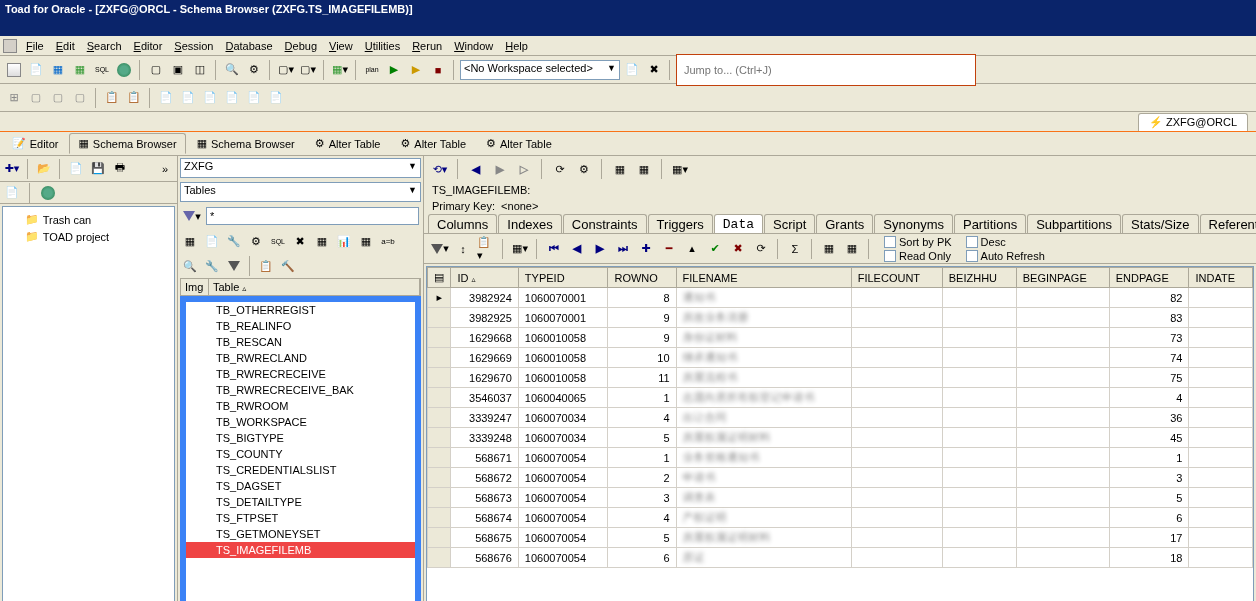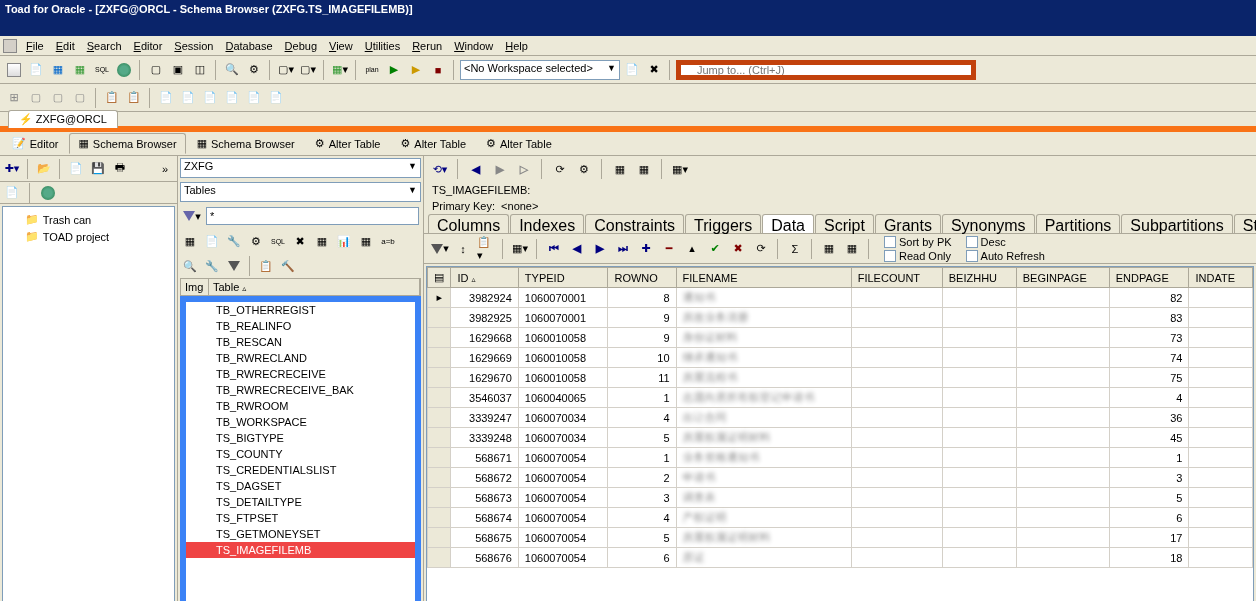--- a/index.html
+++ b/index.html
@@ -7,22 +7,22 @@
 .titlebar { background:#0a246a; color:#fff; font-weight:bold; padding:2px 5px; height:36px; font-size:12px; }
 .menubar { background:#ece9d8; border-bottom:1px solid #aca899; height:20px; padding:2px 3px; display:flex; align-items:center; }
 .menu-icon { display:inline-block; width:14px; height:14px; background:#d4d0c8; border:1px solid #888; margin-right:3px; }
 .menu-item { padding:2px 6px; cursor:default; }
 .menu-item u { text-decoration:underline; }
 .toolbar { background:#ece9d8; border-bottom:1px solid #aca899; height:28px; display:flex; align-items:center; padding:2px 4px; gap:2px; }
 .tb-btn { width:20px; height:20px; border:1px solid transparent; display:inline-flex; align-items:center; justify-content:center; cursor:pointer; }
 .tb-sep { width:2px; height:20px; border-left:1px solid #aca899; margin:0 3px; }
 .ws-combo { border:1px solid #7f9db9; background:#fff; height:20px; padding:1px 18px 1px 3px; min-width:160px; position:relative; }
 .ws-combo::after { content:"▼"; position:absolute; right:3px; top:2px; font-size:9px; color:#000; }
-.jump-input { border:5px solid #c2410c; background:#fff; height:20px; padding:1px 16px; min-width:300px; color:#888; }
-.conn-tab { height:20px; padding:2px 8px; border-bottom:6px solid #f97316; display:flex; align-items:center; }
+.jump-input { border:1px solid #c2410c; background:#fff; height:32px; padding:1px 7px; min-width:300px; color:#888; }
+.conn-tab { height:20px; padding:2px 8px; border-bottom:1px solid #f97316; display:flex; align-items:center;justify-content:flex-end; }
 .conn-tab-item { background:#fff; border:1px solid #aca899; border-bottom:none; padding:2px 10px; border-radius:3px 3px 0 0; }
 .nav-tabs { height:24px; display:flex; align-items:center; border-bottom:1px solid #aca899; padding:0 3px; gap:2px; }
 .nav-tab { padding:3px 8px; border:1px solid transparent; display:flex; align-items:center; gap:4px; cursor:pointer; }
 .nav-tab.active { border-color:#aca899; border-bottom-color:#ece9d8; background:#ece9d8; border-radius:3px 3px 0 0; }
 .ico { display:inline-block; width:14px; height:14px; }
 .main-layout { display:flex; height:calc(601px - 18px - 20px - 28px - 28px - 20px - 24px); }
 .left-panel { width:178px; border-right:1px solid #aca899; display:flex; flex-direction:column; }
 .pm-header { background:#ece9d8; border-bottom:1px solid #aca899; padding:2px 4px; height:18px; display:flex; align-items:center; justify-content:space-between; }
 .pm-tb { height:26px; display:flex; align-items:center; padding:2px; gap:2px; border-bottom:1px solid #aca899; }
 .pm-tb2 { height:22px; display:flex; align-items:center; padding:2px; gap:4px; border-bottom:1px solid #aca899; }
@@ -34,22 +34,22 @@
 .mid-tb { height:26px; display:flex; align-items:center; padding:2px; gap:2px; }
 .list-head { display:flex; background:#ece9d8; border:1px solid #aca899; height:18px; }
 .list-col { padding:2px 4px; border-right:1px solid #aca899; }
 .table-list { flex:1; background:#fff; border:6px solid #3b82f6; margin:0 2px 2px 2px; overflow-y:auto; }
 .table-item { padding:2px 4px 2px 30px; cursor:pointer; white-space:nowrap; }
 .table-item.selected { background:#ef4444; color:#fff; }
 .right-panel { flex:1; display:flex; flex-direction:column; overflow:hidden; }
 .right-tb { height:26px; display:flex; align-items:center; padding:2px 6px; gap:4px; }
 .info-line { padding:2px 8px; font-size:11px; }
 .obj-tabs { display:flex; border-bottom:1px solid #aca899; padding:0 4px; height:20px; }
-.obj-tab { padding:2px 8px; border:1px solid #aca899; border-bottom:none; margin-right:1px; background:#ece9d8; cursor:pointer; border-radius:3px 3px 0 0; font-size:16px; }
-.obj-tab.active { background:#fff; }
+.obj-tab { padding:2px 8px; border:1px solid #aca899; border-bottom:none; margin-right:1px; background:#ece9d8; cursor:pointer; border-radius:3px 3px 0 0; font-size:13px; }
+.obj-tab.active { background:#fff;font-family:Liberation Mono, monospace; }
 .data-tb { height:30px; display:flex; align-items:center; padding:2px 6px; gap:3px; border-bottom:1px solid #aca899; }
 .chk-lbl { display:flex; align-items:center; gap:3px; font-size:11px; }
 .chk { width:12px; height:12px; border:1px solid #7f9db9; background:#fff; }
 .grid-container { flex:1; overflow:auto; background:#fff; border:1px solid #7f9db9; margin:2px; }
 table.grid { border-collapse:collapse; width:100%; }
 table.grid th { background:#ece9d8; border:1px solid #aca899; padding:2px 6px; text-align:left; font-weight:normal; height:20px; }
 table.grid th .sort-ind { font-size:8px; margin-left:3px; }
 table.grid td { border:1px solid #d4d0c8; padding:2px 6px; height:20px; background:#fff; }
 table.grid td.num { text-align:right; }
 table.grid td.rowptr { width:18px; background:#ece9d8; text-align:center; }

